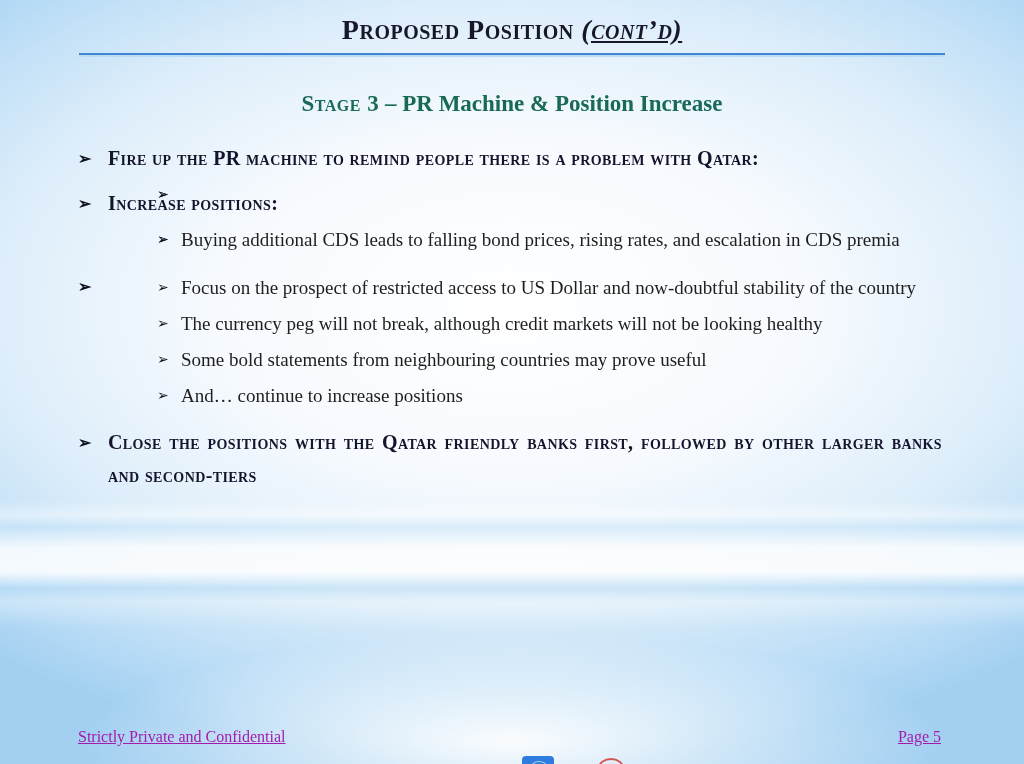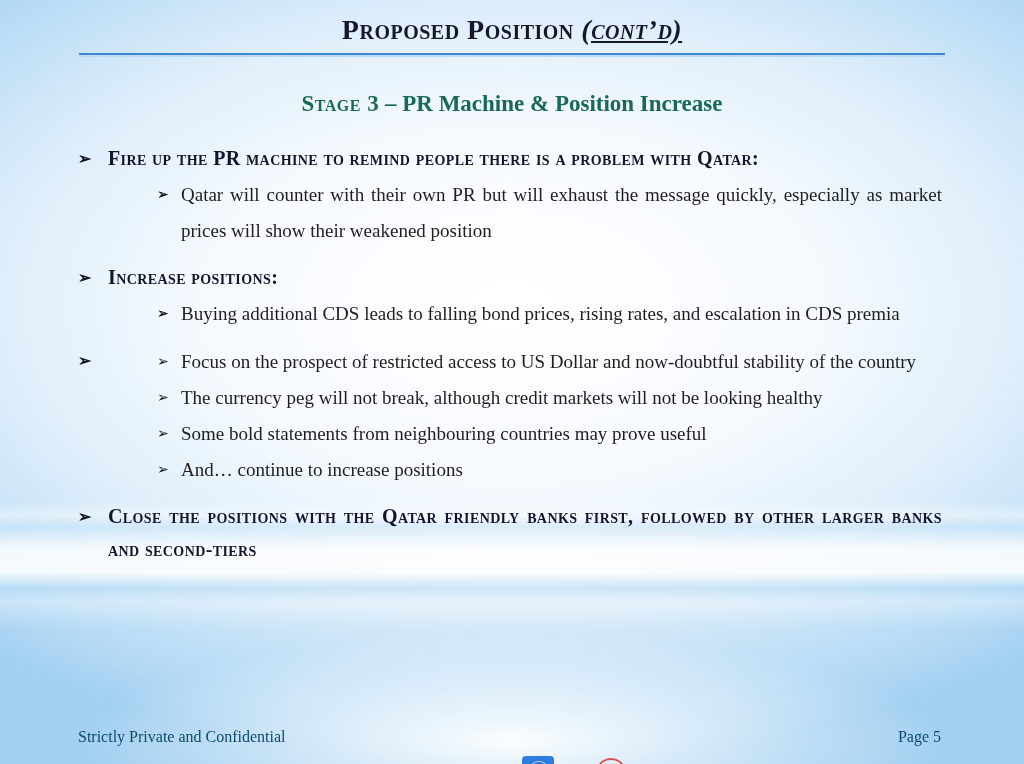--- a/index.html
+++ b/index.html
@@ -59,21 +59,21 @@
     font-size: 19px; line-height: 36px; color: #1E1E1E; text-align: justify;
   }
   .s-arrow {
     position: absolute; left: 0; top: 0; font-size: 14px; line-height: 36px; color: #101020;
   }
 
   
   .footer {
     position: absolute; left: 78px; right: 83px; bottom: 18px;
     display: flex; justify-content: space-between;
-    font-size: 16px; color: #0c4a6e;
+    font-size: 16px; color: #a21caf; text-decoration: underline;
   }
 
   
   .chip {
     position: absolute; left: 522px; top: 756px; width: 32px; height: 18px;
     background: #2E7CE0; border-radius: 4px;
   }
   .chip::after {
     content: ""; position: absolute; left: 9px; top: 5px; width: 14px; height: 10px;
     border-radius: 50%; border: 1.5px solid rgba(255,255,255,0.65);
@@ -103,21 +103,20 @@
 
     <div class="b-item">
       <span class="b-arrow">➢</span>
       <span>Fire up the PR machine to remind people there is a problem with Qatar:</span>
       <div class="sub-list">
         <div class="s-item">
           <span class="s-arrow">➢</span>
         </div>
         <div class="s-item">
           <span class="s-arrow">➢</span>
-          <span>Qatar will counter with their own PR but will exhaust the message quickly, especially as market prices will show their weakened position</span>
         </div>
       </div>
     </div>
 
     <div class="b-item">
       <span class="b-arrow">➢</span>
       <span>Increase positions:</span>
       <div class="sub-list">
         <div class="s-item">
           <span class="s-arrow">➢</span>

